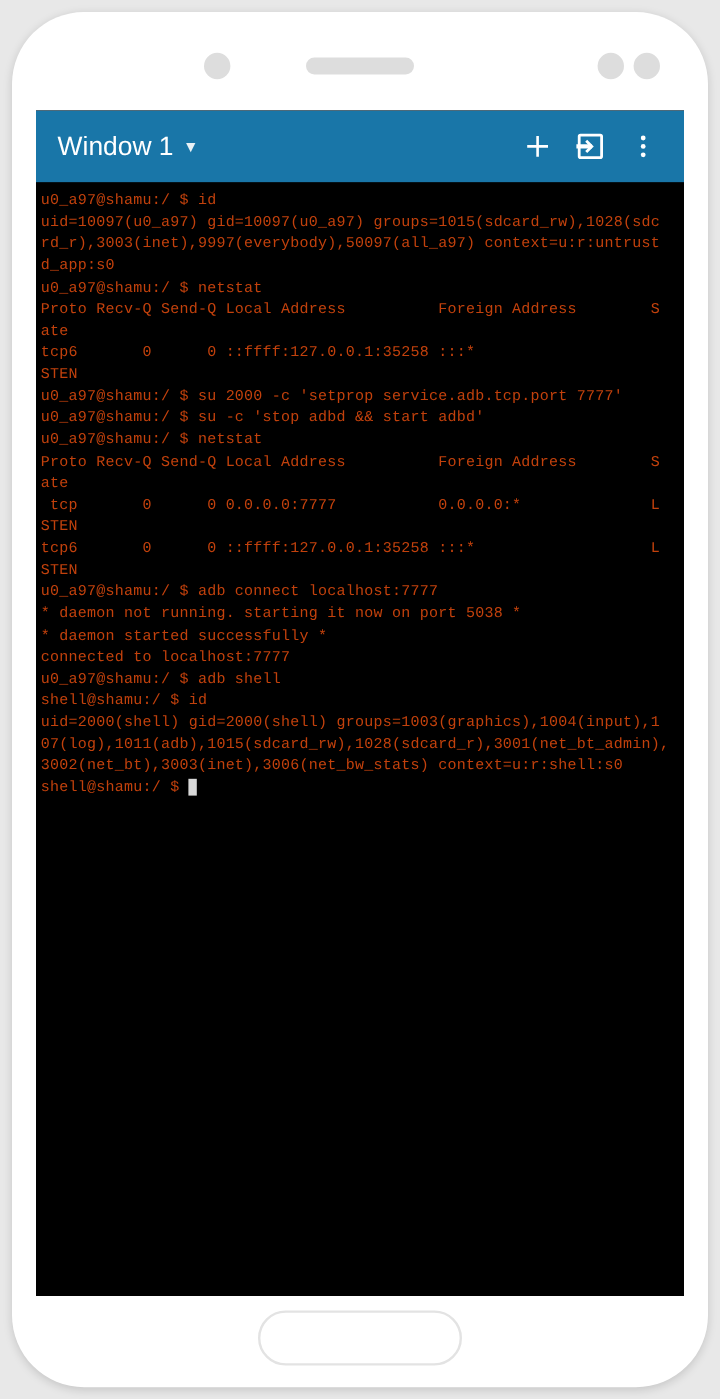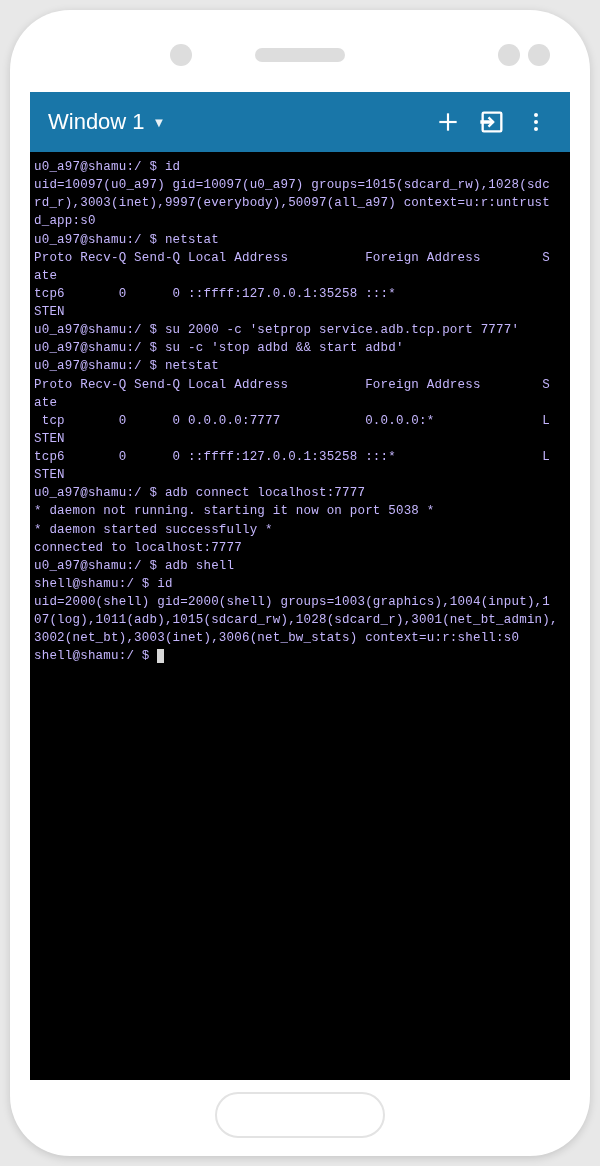--- a/index.html
+++ b/index.html
@@ -82,21 +82,21 @@
       height: 44px;
       display: flex;
       align-items: center;
       justify-content: center;
       cursor: pointer;
     }
     .toolbar-icon svg { stroke: #fff; fill: none; stroke-width: 2; }
     .terminal {
       flex: 1;
       background: #000;
-      color: #c4b5fd;
+      color: #c2410c;
       font-family: "Courier New", monospace;
       font-size: 12.5px;
       line-height: 1.45;
       padding: 6px 4px;
       white-space: pre;
       overflow: hidden;
       letter-spacing: 0.2px;
     }
     .cursor {
       display: inline-block;

